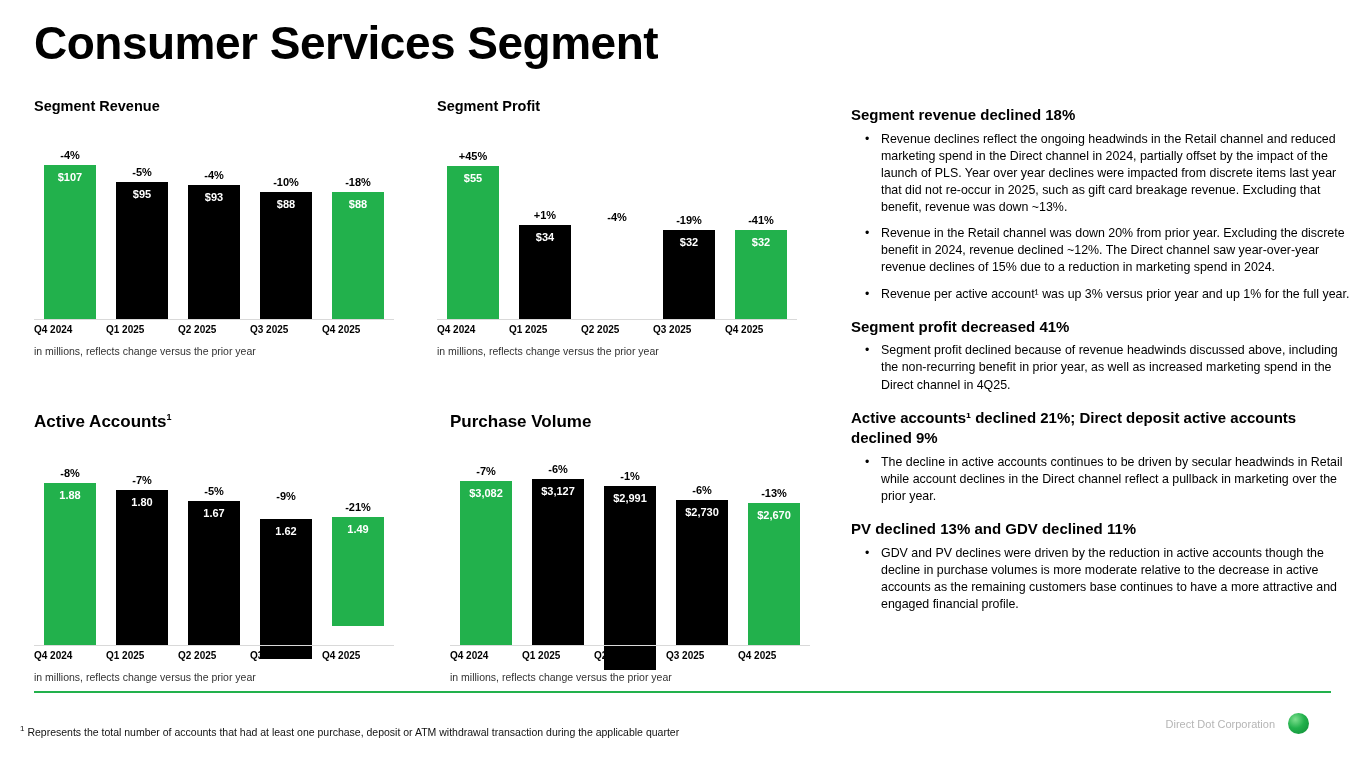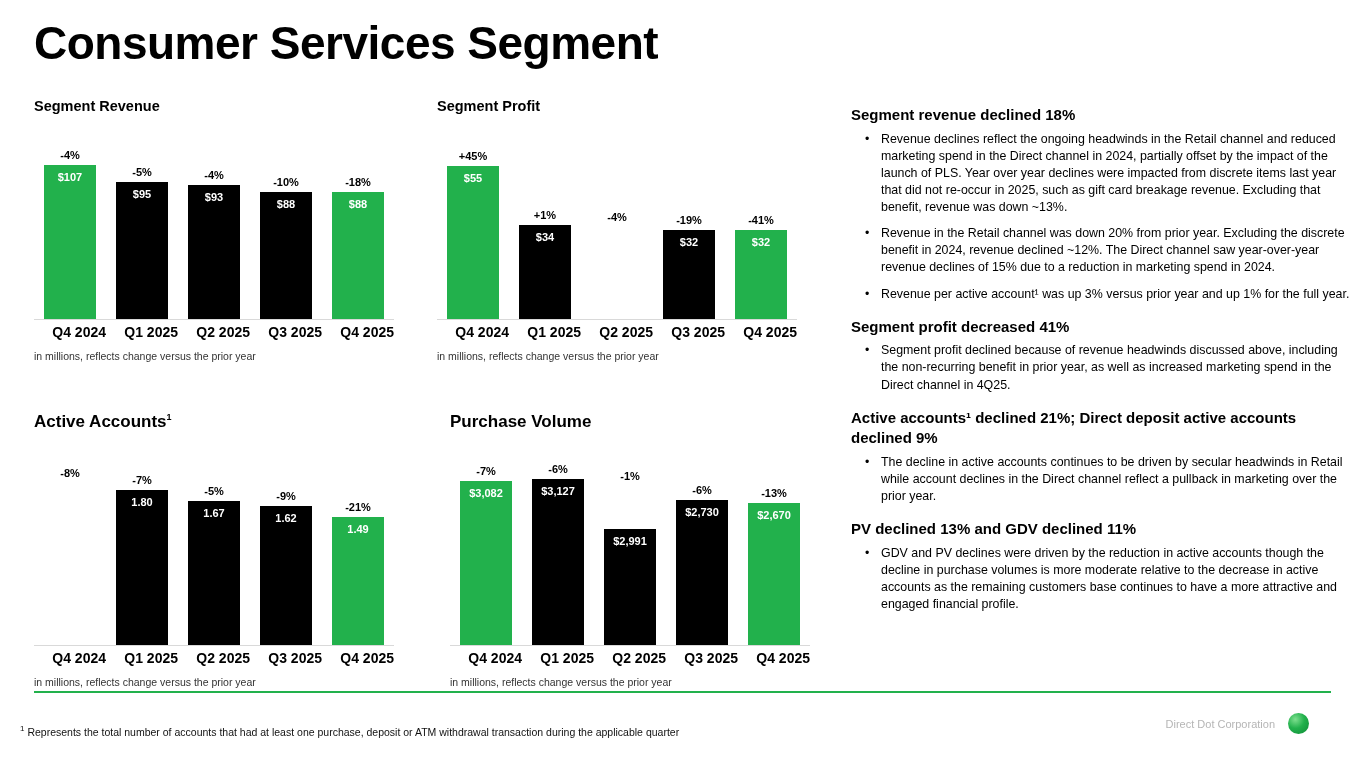--- a/index.html
+++ b/index.html
@@ -60,21 +60,20 @@
     display: flex;
     flex-direction: column;
     justify-content: flex-end;
     align-items: center;
   }
   .bar-wrap {
     position: relative;
     width: 100%;
     display: flex;
     justify-content: center;
-    align-items: flex-end;
   }
   .delta {
     position: absolute;
     width: 100%;
     text-align: center;
     font-size: 11px;
     font-weight: bold;
     color: #000;
   }
   .bar {
@@ -98,22 +97,22 @@
     right: 0;
     bottom: 0;
     height: 1px;
     background: #d9d9d9;
   }
   .cat-labels {
     display: flex;
     margin-top: 4px;
   }
   .cat {
-    text-align: right;
-    font-size: 14px;
+    text-align: left;
+    font-size: 10px;
     font-weight: bold;
     color: #000;
   }
   .footnote-small {
     font-size: 10.5px;
     color: #333;
     margin-top: 10px;
   }
 
   
@@ -304,20 +303,25 @@
   </div>
 
   <div class="chart-block" id="chart-2" style="left:34px; top:412px; width:360px;">
     <div class="chart-title big">
       <span>Active Accounts</span><sup>1</sup>
     </div>
     <div class="plot" style="height:208px;">
       <div class="bars">
           <div class="bar-col" style="width: 72px; height: 208px;">
             <div class="delta" style="bottom: 167px;">-8%</div>
+            <div class="bar-wrap" style="height: 163px;">
+              <div class="bar green" style="height: 163px;">
+                <span class="value">1.88</span>
+              </div>
+            </div>
           </div>
           <div class="bar-col" style="width: 72px; height: 208px;">
             <div class="delta" style="bottom: 160px;">-7%</div>
             <div class="bar-wrap" style="height: 156px;">
               <div class="bar black" style="height: 156px;">
                 <span class="value">1.80</span>
               </div>
             </div>
           </div>
           <div class="bar-col" style="width: 72px; height: 208px;">
@@ -332,21 +336,21 @@
             <div class="delta" style="bottom: 144px;">-9%</div>
             <div class="bar-wrap" style="height: 127px;">
               <div class="bar black" style="height: 140px;">
                 <span class="value">1.62</span>
               </div>
             </div>
           </div>
           <div class="bar-col" style="width: 72px; height: 208px;">
             <div class="delta" style="bottom: 133px;">-21%</div>
             <div class="bar-wrap" style="height: 129px;">
-              <div class="bar green" style="height: 129px;">
+              <div class="bar green" style="height: 109px;">
                 <span class="value">1.49</span>
               </div>
             </div>
           </div>
         </div>
       <div class="axis-line"></div>
     </div>
     <div class="cat-labels">
         <div class="cat" style="width: 72px;">Q4 2024</div>
         <div class="cat" style="width: 72px;">Q1 2025</div>
@@ -375,21 +379,21 @@
             <div class="delta" style="bottom: 171px;">-6%</div>
             <div class="bar-wrap" style="height: 167px;">
               <div class="bar black" style="height: 167px;">
                 <span class="value">$3,127</span>
               </div>
             </div>
           </div>
           <div class="bar-col" style="width: 72px; height: 208px;">
             <div class="delta" style="bottom: 164px;">-1%</div>
             <div class="bar-wrap" style="height: 160px;">
-              <div class="bar black" style="height: 117px;">
+              <div class="bar black" style="height: 184px;">
                 <span class="value">$2,991</span>
               </div>
             </div>
           </div>
           <div class="bar-col" style="width: 72px; height: 208px;">
             <div class="delta" style="bottom: 150px;">-6%</div>
             <div class="bar-wrap" style="height: 146px;">
               <div class="bar black" style="height: 146px;">
                 <span class="value">$2,730</span>
               </div>

